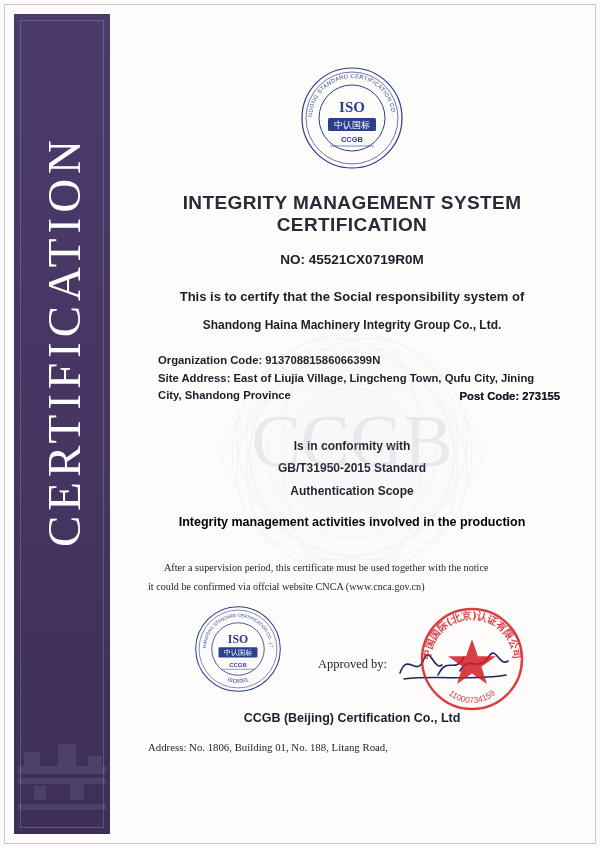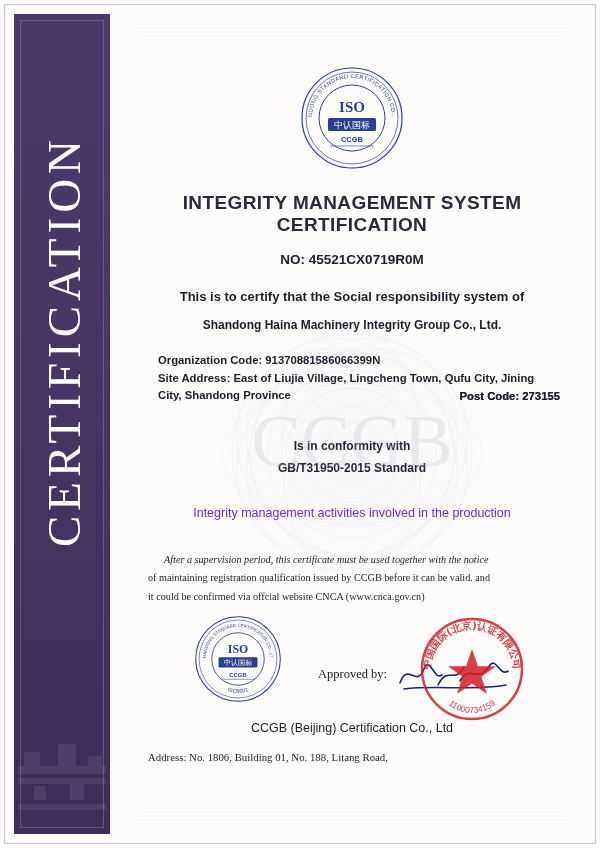--- a/index.html
+++ b/index.html
@@ -134,43 +134,43 @@
   .conformity {
     text-align: center;
     margin-top: 30px;
     font-size: 12px;
     font-weight: bold;
     color: #1d1d2b;
     line-height: 1.9;
   }
   .scope {
     text-align: center;
-    margin-top: 22px;
+    margin-top: 8px;
     font-size: 12.5px;
-    font-weight: normal;
-    color: #6d28d9;
+    font-weight: bold;
+    color: #000000;
     line-height: 1.8;
   }
   .dates {
     margin: 28px 22px 0 22px;
     font-family: "Liberation Serif", serif;
     font-size: 12.5px;
     color: #1d1d2b;
     display: flex;
     justify-content: space-between;
   }
   .note {
     margin: 26px 28px 0 30px;
     font-family: "Liberation Serif", serif;
     font-size: 10.2px;
     color: #24242e;
     line-height: 1.85;
     text-align: justify;
   }
-  .note .indent { padding-left: 16px; font-style: italic; }
+  .note .indent { padding-left: 16px; }
   .sign-area {
     position: relative;
     height: 104px;
     margin-top: 8px;
   }
   .sign-seal-left {
     position: absolute;
     left: 76px;
     top: 0;
   }
@@ -193,21 +193,21 @@
     position: absolute;
     left: 300px;
     top: 0px;
     width: 108px;
     height: 108px;
     opacity: 0.86;
   }
   .issuer {
     text-align: center;
     font-size: 12.5px;
-    font-weight: normal;
+    font-weight: bold;
     color: #1d1d2b;
     margin-top: 2px;
   }
   .footer {
     margin: 12px 30px 0 30px;
     font-family: "Liberation Serif", serif;
     font-size: 10.8px;
     color: #24242e;
     line-height: 1.9;
   }
@@ -299,30 +299,30 @@
       </div>
       <div class="addr-row">
         <span>Site Address: East of Liujia Village, Lingcheng Town, Qufu City, Jining City, Shandong Province</span>
         <span class="postcode" style="top:18px">Post Code: 273155</span>
       </div>
     </div>
 
     <div class="conformity">
       <div>Is in conformity with</div>
       <div>GB/T31950-2015 Standard</div>
+      <div>Authentication Scope</div>
     </div>
 
     <div class="scope">
       <div>Integrity management activities involved in the production</div>
     </div>
 
 
     <div class="note">
       <div class="indent">After a supervision period, this certificate must be used together with the notice</div>
-      <div>of maintaining registration qualification issued by CCGB before it can be valid. and</div>
       <div>it could be confirmed via offcial website CNCA (www.cnca.gov.cn)</div>
     </div>
 
     <div class="sign-area">
 
       <div class="sign-seal-left">
         <svg class="seal-small" viewBox="0 0 104 104" width="96" height="96">
           <defs>
             <path id="arcBot" d="M 14,52 A 38,38 0 0 1 90,52"></path>
             <path id="arcBotLow" d="M 16,56 A 36,36 0 0 0 88,56"></path>

